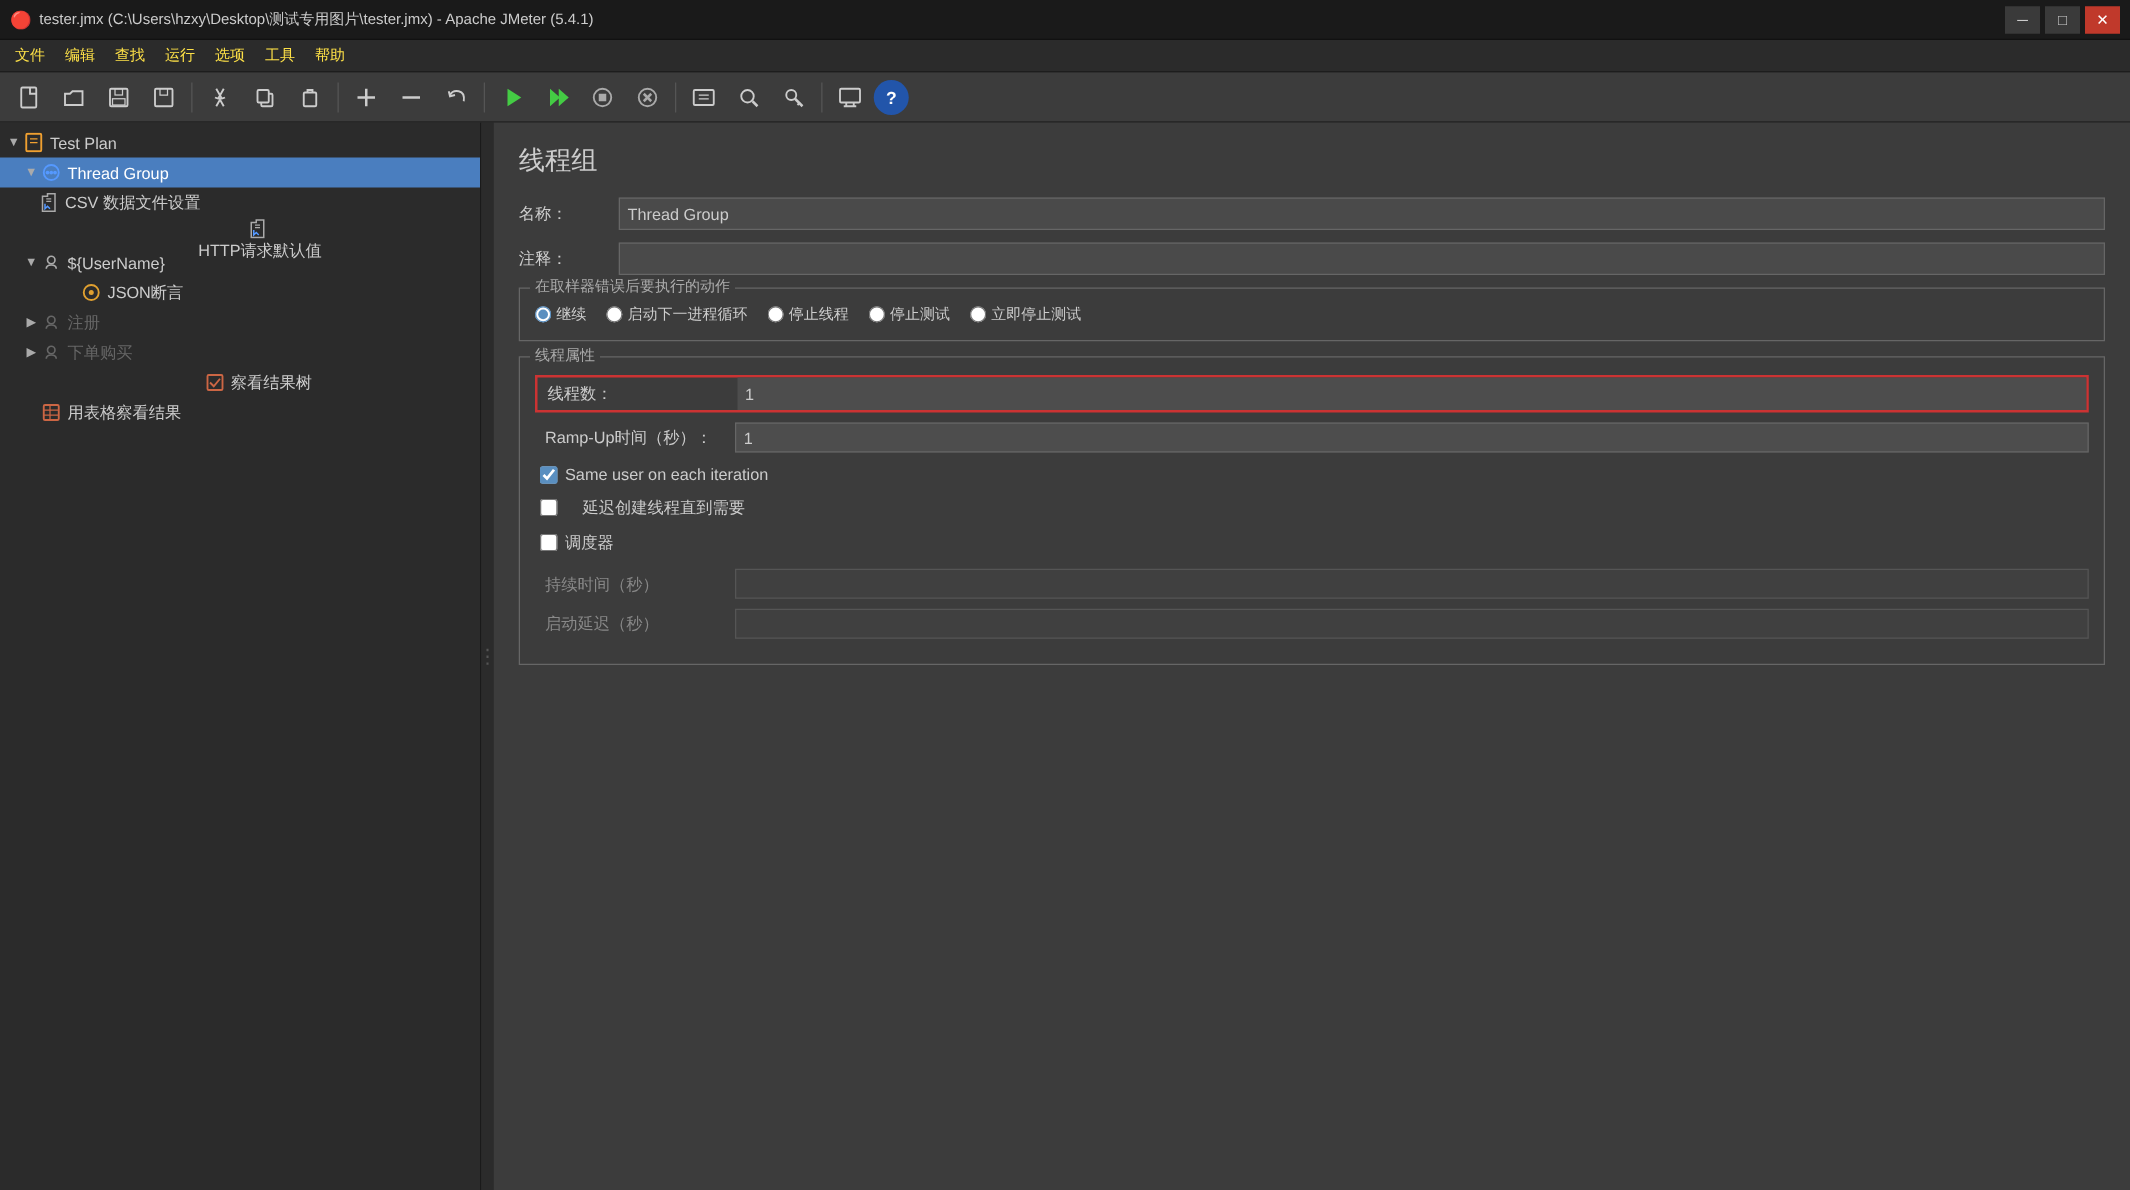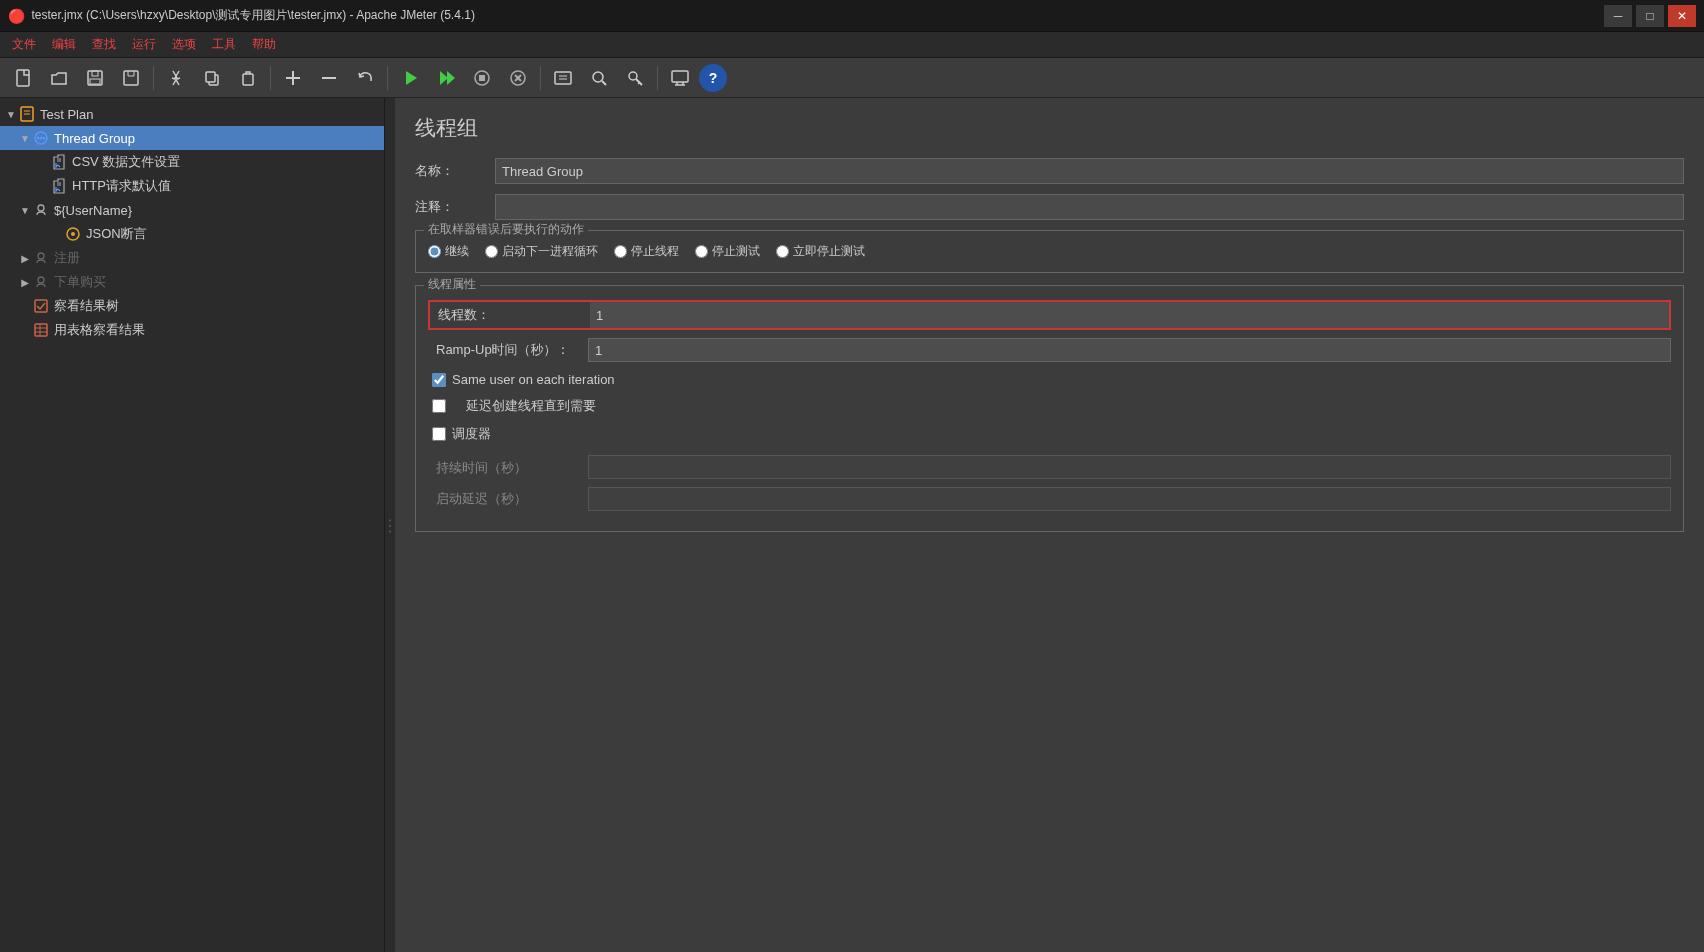--- a/index.html
+++ b/index.html
@@ -60,21 +60,21 @@
       height: 26px;
       display: flex;
       align-items: center;
       padding: 0 4px;
       flex-shrink: 0;
       border-bottom: 1px solid #1a1a1a;
     }
     .menu-item {
       padding: 2px 8px;
       cursor: pointer;
-      color: #ef4444;
+      color: #fde047;
       font-size: 12px;
       text-align: right;
     }
 
     
     .toolbar {
       background: #3c3c3c;
       height: 40px;
       display: flex;
       align-items: center;
@@ -395,34 +395,34 @@
         <svg width="16" height="16" viewBox="0 0 16 16">
             <circle cx="8" cy="8" r="6" fill="none" stroke="#5599ff" stroke-width="1.5"></circle>
             <circle cx="5" cy="8" r="1.5" fill="#5599ff"></circle>
             <circle cx="8" cy="8" r="1.5" fill="#5599ff"></circle>
             <circle cx="11" cy="8" r="1.5" fill="#5599ff"></circle>
           </svg>
       </span>
       <span class="tree-label">Thread Group</span>
     </div>
 
-    <div class="tree-item" style="padding-left: 36px; text-align: center;">
+    <div class="tree-item" style="padding-left: 16px; text-align: center;">
       <span class="tree-arrow" style="width:14px;"></span>
       <span class="tree-icon">
         <svg width="16" height="16" viewBox="0 0 16 16">
             <path d="M3 3 L7 3 L7 1 L13 1 L13 15 L3 15 Z" fill="none" stroke="#aaa" stroke-width="1.2"></path>
             <line x1="6" y1="5" x2="10" y2="5" stroke="#aaa" stroke-width="1"></line>
             <line x1="6" y1="7" x2="10" y2="7" stroke="#aaa" stroke-width="1"></line>
             <path d="M5 9 L5 13 L7 11 L9 13" fill="none" stroke="#5599ff" stroke-width="1.2"></path>
           </svg>
       </span>
       <span class="tree-label">CSV 数据文件设置</span>
     </div>
 
-    <div class="tree-item" style="padding-left: 36px;">
+    <div class="tree-item" style="padding-left: 36px; flex-direction: column;">
       <span class="tree-arrow" style="width:14px;"></span>
       <span class="tree-icon">
         <svg width="16" height="16" viewBox="0 0 16 16">
             <path d="M3 3 L7 3 L7 1 L13 1 L13 15 L3 15 Z" fill="none" stroke="#aaa" stroke-width="1.2"></path>
             <line x1="6" y1="5" x2="10" y2="5" stroke="#aaa" stroke-width="1"></line>
             <line x1="6" y1="7" x2="10" y2="7" stroke="#aaa" stroke-width="1"></line>
             <path d="M5 9 L5 13 L7 11 L9 13" fill="none" stroke="#5599ff" stroke-width="1.2"></path>
           </svg>
       </span>
       <span class="tree-label">HTTP请求默认值</span>
@@ -465,21 +465,21 @@
       <span class="tree-arrow">▶</span>
       <span class="tree-icon">
         <svg width="16" height="16" viewBox="0 0 16 16">
             <path d="M4 13 Q4 10 8 10 Q12 10 12 13" fill="none" stroke="#666" stroke-width="1.3"></path>
             <circle cx="8" cy="6" r="3" fill="none" stroke="#666" stroke-width="1.3"></circle>
           </svg>
       </span>
       <span class="tree-label" style="color:#666;">下单购买</span>
     </div>
 
-    <div class="tree-item" style="padding-left: 18px;">
+    <div class="tree-item" style="padding-left: 18px; justify-content: center;">
       <span class="tree-arrow" style="width:14px;"></span>
       <span class="tree-icon">
         <svg width="16" height="16" viewBox="0 0 16 16">
             <rect x="2" y="2" width="12" height="12" rx="1" fill="none" stroke="#cc6644" stroke-width="1.5"></rect>
             <path d="M4 8 L7 11 L12 5" fill="none" stroke="#cc6644" stroke-width="1.5"></path>
           </svg>
       </span>
       <span class="tree-label">察看结果树</span>
     </div>
 

